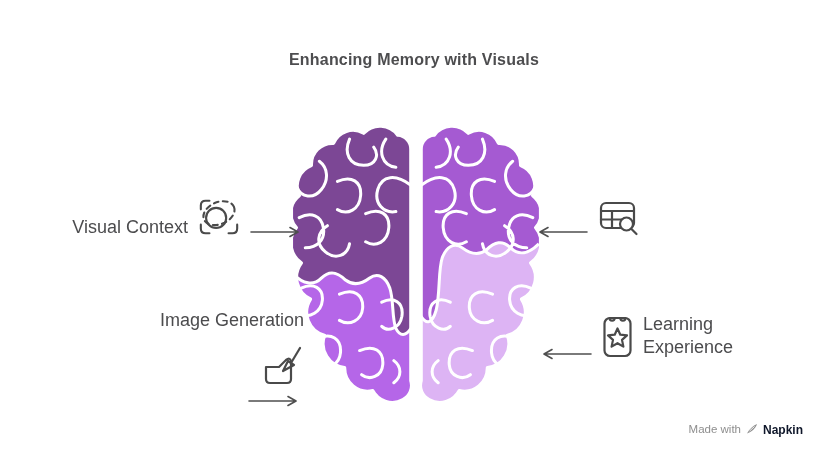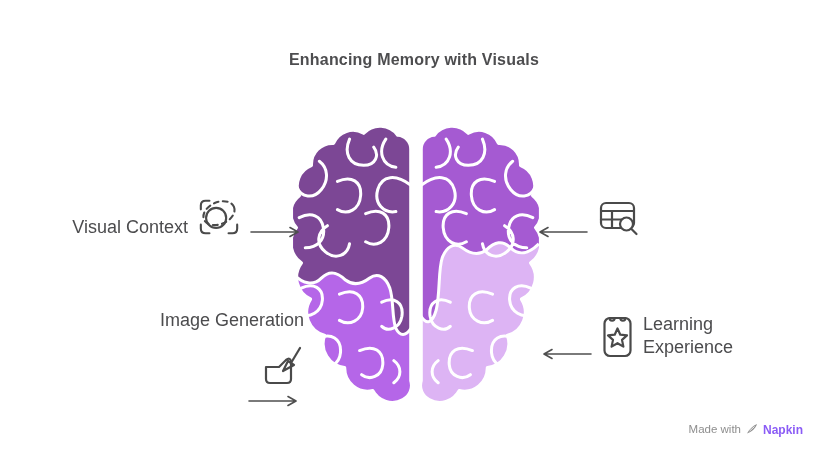--- a/index.html
+++ b/index.html
@@ -15,21 +15,21 @@
   .row-rb{top:312px;left:536px;}
   .row-rb .lbl{white-space:normal;max-width:114px;line-height:1.32;}
   .icon{display:flex;align-items:center;}
   .s{stroke:#4a4a4a;stroke-width:2.2;fill:none;stroke-linecap:round;stroke-linejoin:round;}
   .fillw{fill:#ffffff;}
   .arrow{display:flex;align-items:center;}
   .arrow path{stroke:#4f4f4f;stroke-width:1.6;fill:none;stroke-linecap:round;stroke-linejoin:round;}
   .brain{position:absolute;left:293px;top:121px;width:246px;height:296px;}
   .watermark{position:absolute;top:423px;right:25px;display:flex;align-items:flex-start;gap:5px;
              font-size:11.5px;color:#8e8e8e;cursor:pointer;}
-  .watermark .brand{font-weight:700;color:#8b5cf6;font-size:12px;}
+  .watermark .brand{font-weight:700;color:#0f172a;font-size:12px;}
 </style>
 </head>
 <body>
 
 <div class="canvas">
 
   <div class="title">Enhancing Memory with Visuals</div>
 
   <svg class="brain" viewBox="0 0 244 294">
     <defs>

